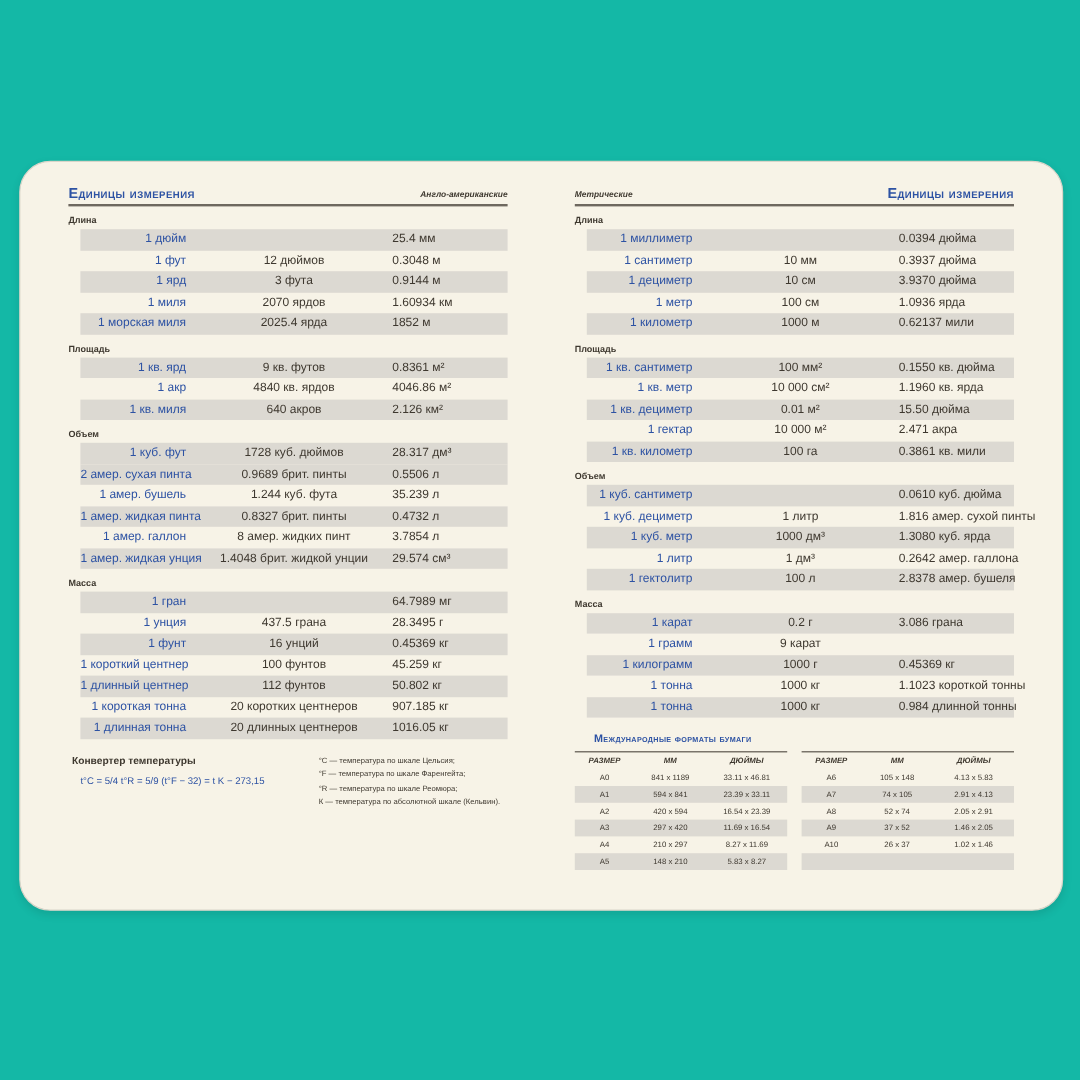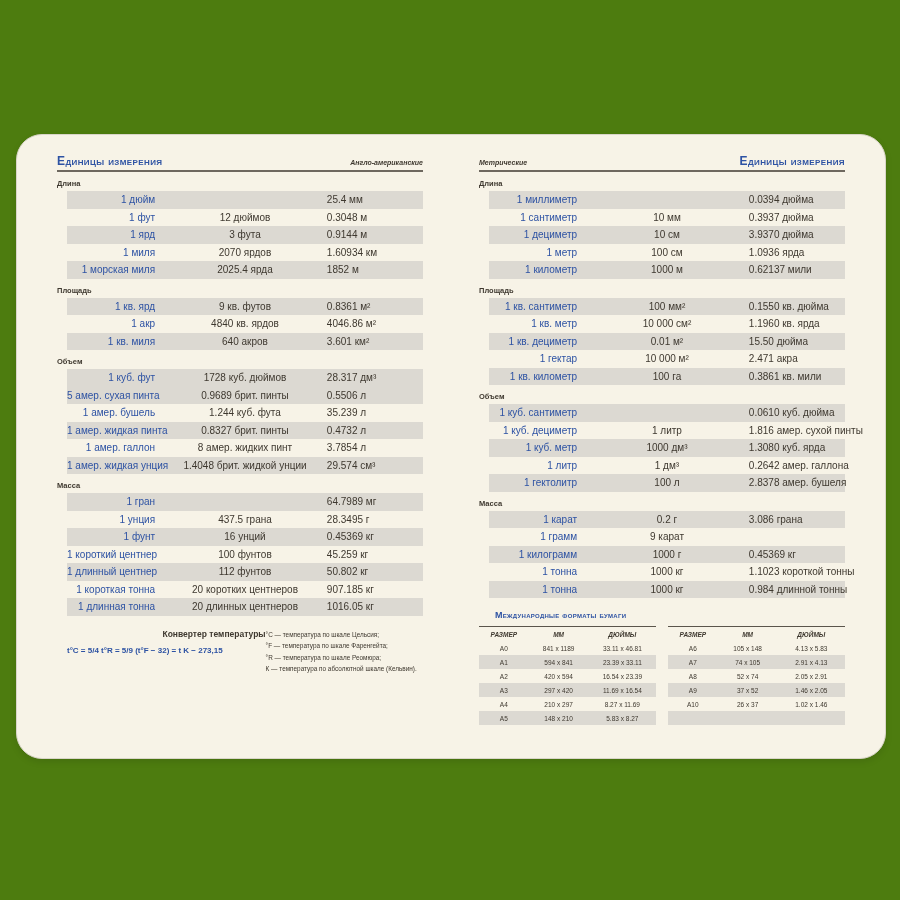--- a/index.html
+++ b/index.html
@@ -1,17 +1,17 @@
 <!DOCTYPE html>
 <html><head>
 <meta charset="utf-8">
 <style>
   html,body{margin:0;padding:0;}
   body{width:900px;height:900px;background:#ffffff;font-family:"Liberation Sans",sans-serif;overflow:hidden;}
-  .canvas{position:relative;width:900px;height:900px;background:#4d7c0f;}
+  .canvas{position:relative;width:900px;height:900px;background:#14b8a6;}
   .book{position:absolute;left:16px;top:134px;width:868px;height:623px;background:#f7f3e7;
         border:1px solid #d9d5c9;border-radius:26px;display:flex;
         box-shadow:0 3px 7px rgba(0,0,0,0.10);}
   .book::after{content:"";position:absolute;left:16px;right:16px;bottom:-9px;height:11px;
         background:#d0cdc7;border-radius:5px;z-index:-1;}
   .page{width:50%;box-sizing:border-box;padding:20px 28px 12px 40px;color:#3e382f;}
   .page-right{padding:20px 40px 12px 28px;}
   .page-head{display:flex;justify-content:space-between;align-items:flex-end;
         border-bottom:2px solid #6e685f;padding-bottom:3px;}
   .title{margin:0;font-size:12px;font-weight:bold;color:#2d52a3;font-variant:small-caps;
@@ -19,22 +19,22 @@
   .subtitle{font-size:7px;font-weight:bold;font-style:italic;line-height:1.1;color:#3e382f;}
   .sec-label{font-size:7.5px;font-weight:bold;margin:7px 0 3px 0;}
   .rows{margin-left:10px;}
   .row{display:flex;align-items:center;height:17.5px;font-size:10px;}
   .row.alt{background:#dcd9d2;}
   .c1{width:27%;text-align:right;color:#2d52a3;padding-right:8px;box-sizing:border-box;white-space:nowrap;}
   .c2{width:46%;text-align:center;white-space:nowrap;}
   .c3{width:27%;text-align:left;white-space:nowrap;}
   .temp{display:flex;margin-top:10px;}
   .temp-left{width:57%;}
-  .temp-title{font-size:8.5px;font-weight:bold;margin:3px 0 7px 3px;text-align:right;}
-  .temp-formula{font-size:8px;font-weight:bold;color:#2d52a3;margin-left:10px;white-space:nowrap;}
+  .temp-title{font-size:8.5px;font-weight:bold;margin:3px 0 7px 3px;}
+  .temp-formula{font-size:8px;font-weight:normal;color:#2d52a3;margin-left:10px;white-space:nowrap;}
   .temp-notes{width:43%;font-size:6.4px;line-height:1.8;padding-top:3px;}
   .paper{margin-top:12px;}
   .paper-title{font-size:9px;font-weight:bold;color:#2d52a3;font-variant:small-caps;
         letter-spacing:.3px;margin:0 0 6px 16px;}
   .paper-tables{display:flex;gap:12px;}
   .ptable{width:50%;}
   .prow{display:flex;align-items:center;height:14px;font-size:6.5px;}
   .prow.head{font-weight:bold;font-style:italic;border-top:1.5px solid #5b554c;}
   .prow.alt{background:#dcd9d2;}
   .p1{width:28%;text-align:center;}
@@ -89,32 +89,32 @@
               <span class="c3">0.8361 м²</span>
             </div>
             <div class="row">
               <span class="c1">1 акр</span>
               <span class="c2">4840 кв. ярдов</span>
               <span class="c3">4046.86 м²</span>
             </div>
             <div class="row alt">
               <span class="c1">1 кв. миля</span>
               <span class="c2">640 акров</span>
-              <span class="c3">3.601 км²</span>
+              <span class="c3">2.126 км²</span>
             </div>
           </div>
           <div class="sec-label">Объем</div>
           <div class="rows">
             <div class="row alt">
               <span class="c1">1 куб. фут</span>
               <span class="c2">1728 куб. дюймов</span>
               <span class="c3">28.317 дм³</span>
             </div>
             <div class="row alt">
-              <span class="c1">5 амер. сухая пинта</span>
+              <span class="c1">2 амер. сухая пинта</span>
               <span class="c2">0.9689 брит. пинты</span>
               <span class="c3">0.5506 л</span>
             </div>
             <div class="row">
               <span class="c1">1 амер. бушель</span>
               <span class="c2">1.244 куб. фута</span>
               <span class="c3">35.239 л</span>
             </div>
             <div class="row alt">
               <span class="c1">1 амер. жидкая пинта</span>

